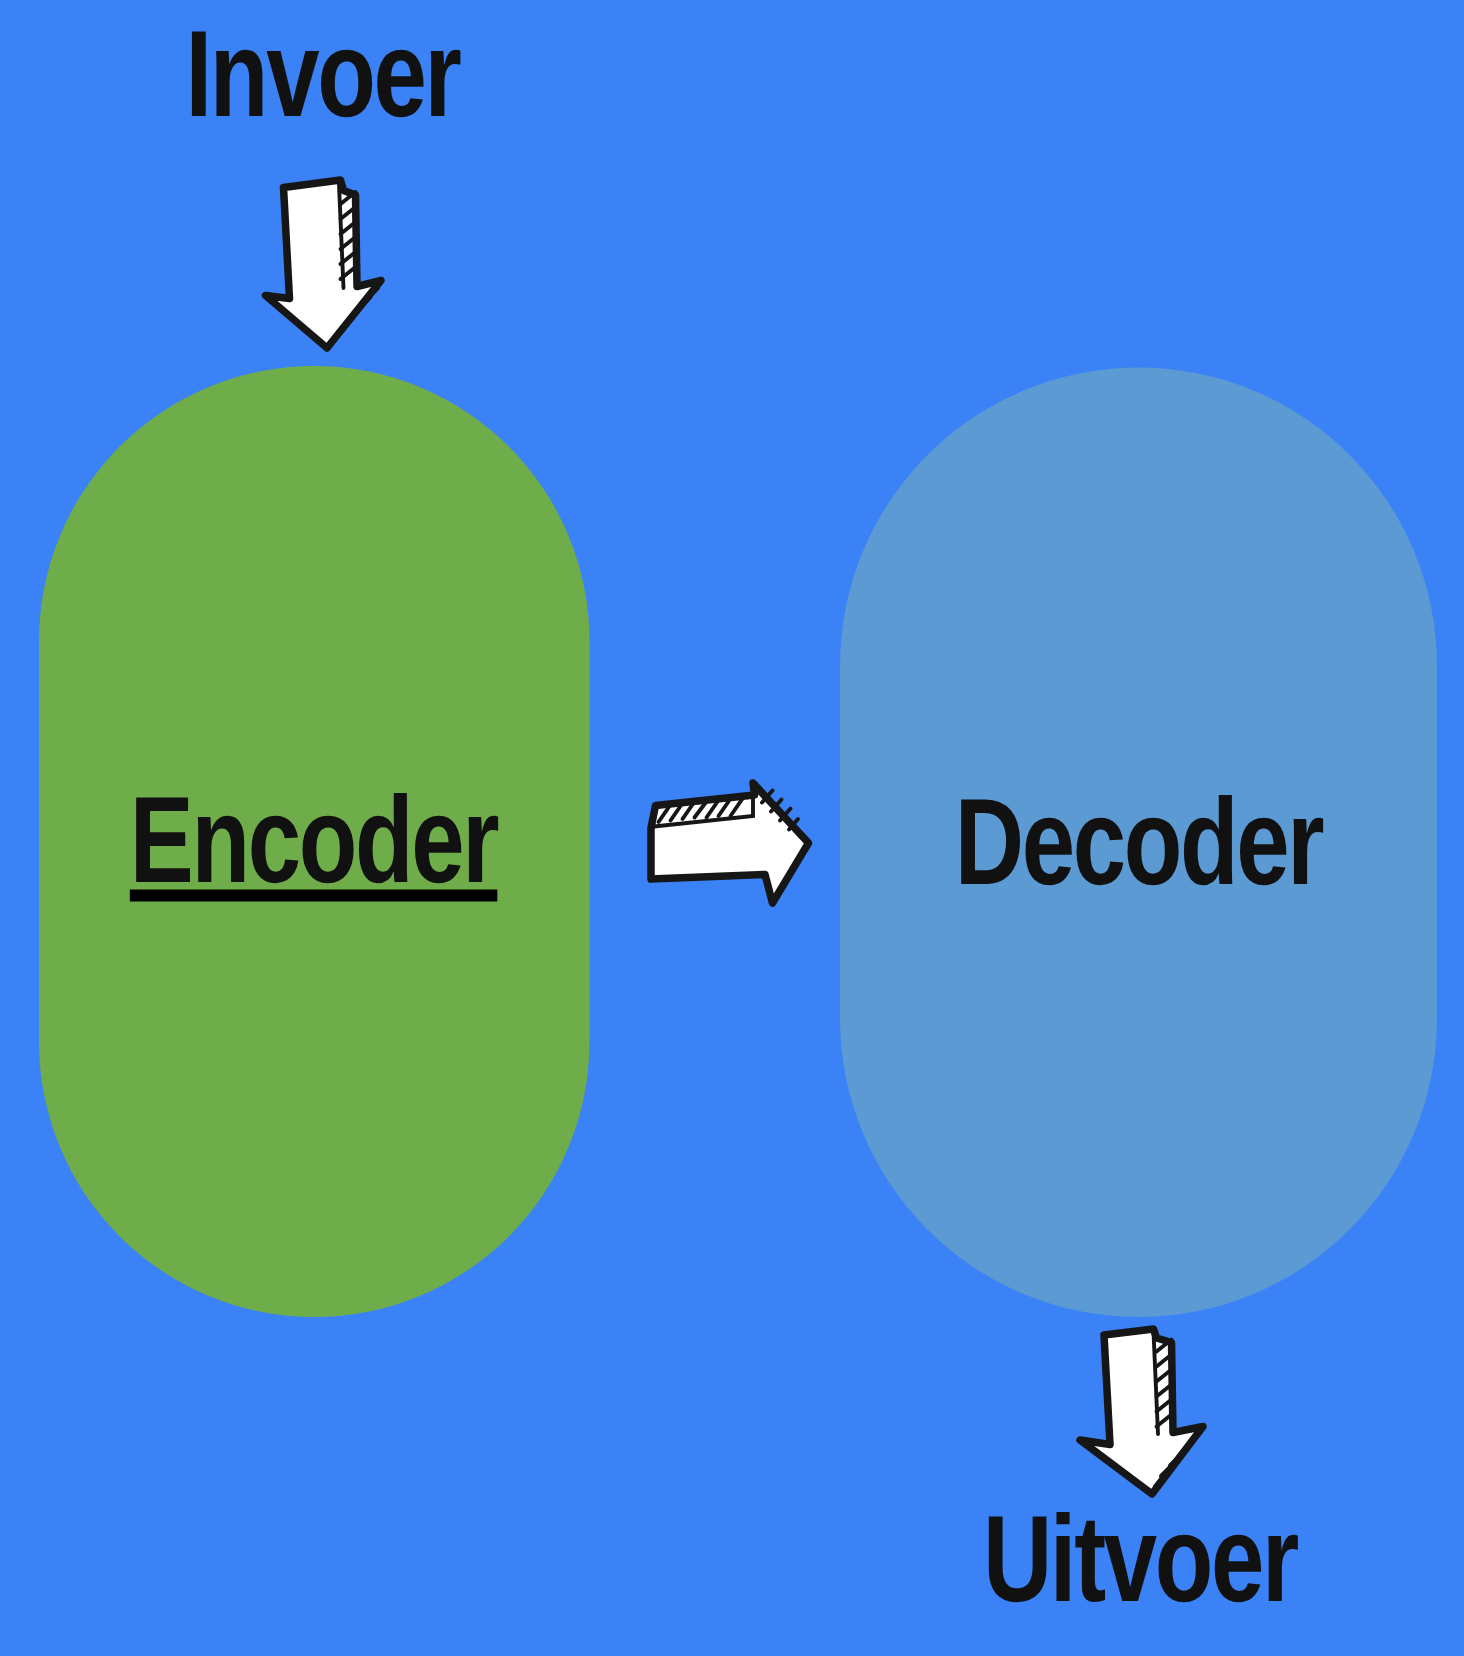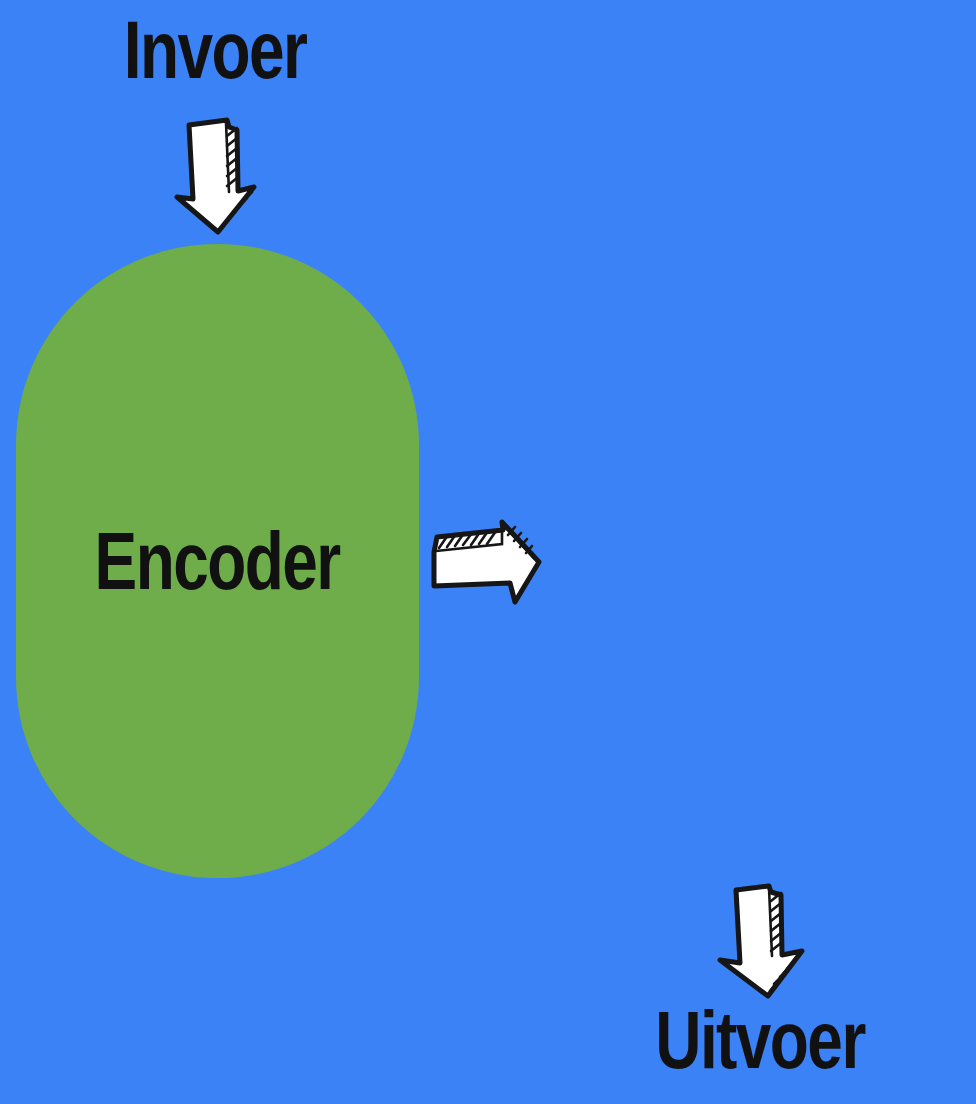--- a/index.html
+++ b/index.html
@@ -14,25 +14,26 @@
     overflow: hidden;
     font-family: "Liberation Sans", sans-serif;
   }
   .capsule {
     position: absolute;
     display: flex;
     align-items: center;
     justify-content: center;
   }
   .capsule-encoder {
-    left: 16px;
+    left: 26px;
     top: 244px;
-    width: 403px;
+    width: 367px;
     height: 634px;
     border-radius: 201px;
+    text-decoration: underline;
   }
   .capsule-decoder {
     left: 560px;
     top: 245px;
     width: 398px;
     height: 633px;
     border-radius: 199px;
   }
   .diagram-label {
     position: absolute;
@@ -138,20 +139,23 @@
     <path class="detail" d="M 45 29 L 54 16"></path>
     <path class="detail" d="M 53 28 L 62 15"></path>
     <path class="detail" d="M 61 28 L 70 15"></path>
     <path class="detail" d="M 80 12 L 108 42"></path>
     <path class="detail" d="M 82 19 L 89 11"></path>
     <path class="detail" d="M 88 25 L 95 17"></path>
     <path class="detail" d="M 94 31 L 101 23"></path>
     <path class="detail" d="M 100 37 L 106 30"></path>
   </svg>
 
+  <div class="capsule capsule-decoder" style="background-color: rgb(91, 154, 211);">
+    <span class="node-label">Decoder</span>
+  </div>
 
   <svg class="sketch-arrow arrow-output" viewBox="0 0 92 120">
     <path class="outline" d="M 22 8 L 55 4 L 57 10 L 67 13 L 68 73 L 88 69 L 54 114 L 6 78 L 26 81 Z"></path>
     <path class="detail" d="M 55 6 L 58 74"></path>
     <path class="detail" d="M 57 19 L 67 11"></path>
     <path class="detail" d="M 57 29 L 67 21"></path>
     <path class="detail" d="M 57 39 L 67 31"></path>
     <path class="detail" d="M 57 49 L 67 41"></path>
     <path class="detail" d="M 57 59 L 67 51"></path>
     <path class="detail" d="M 57 69 L 67 61"></path>

